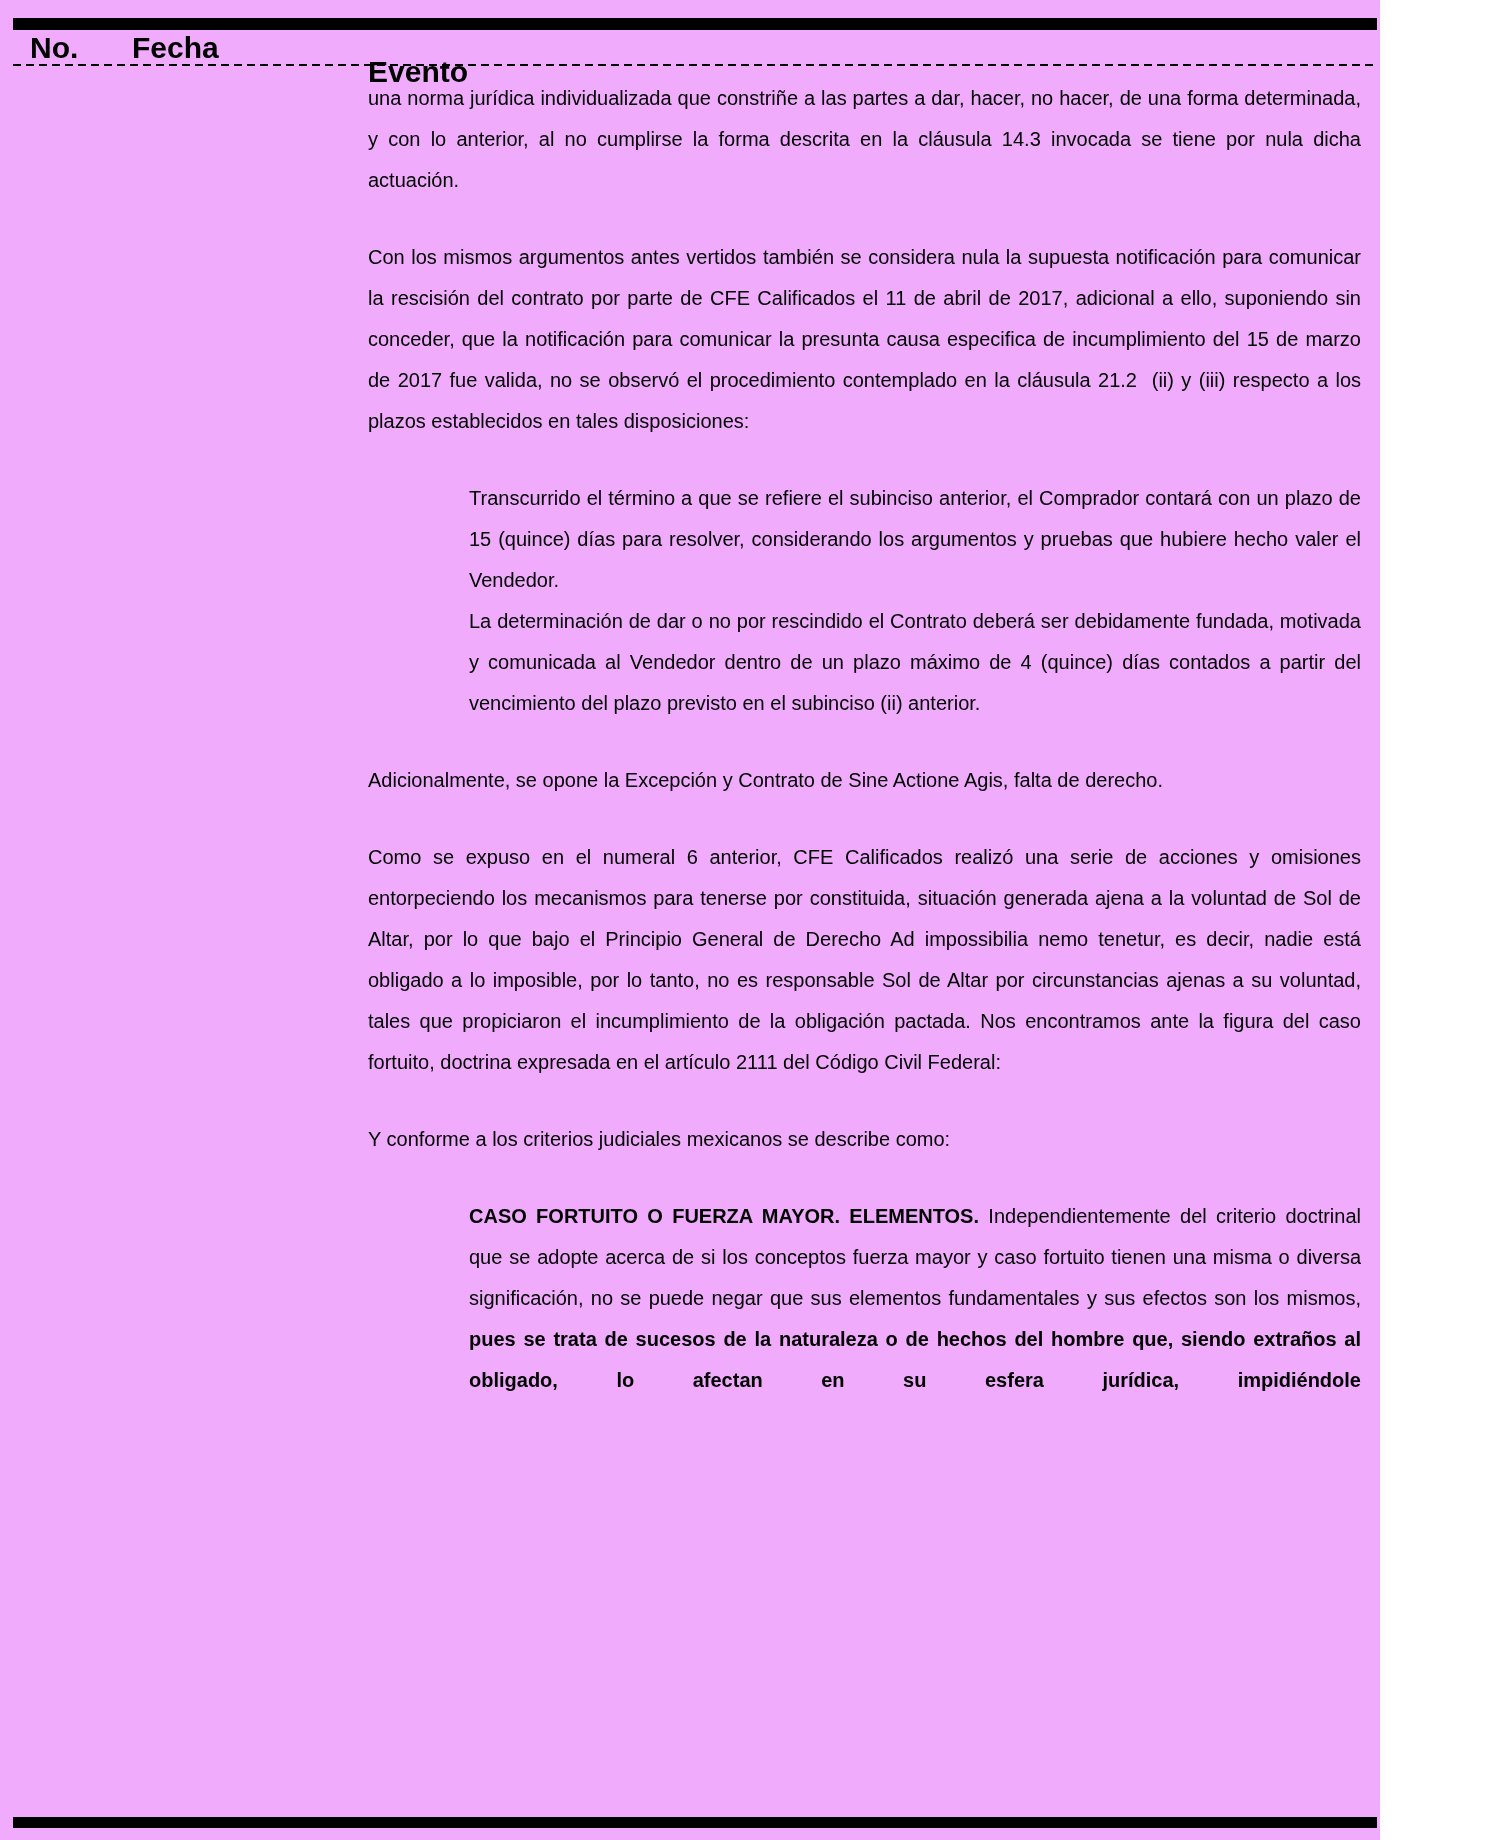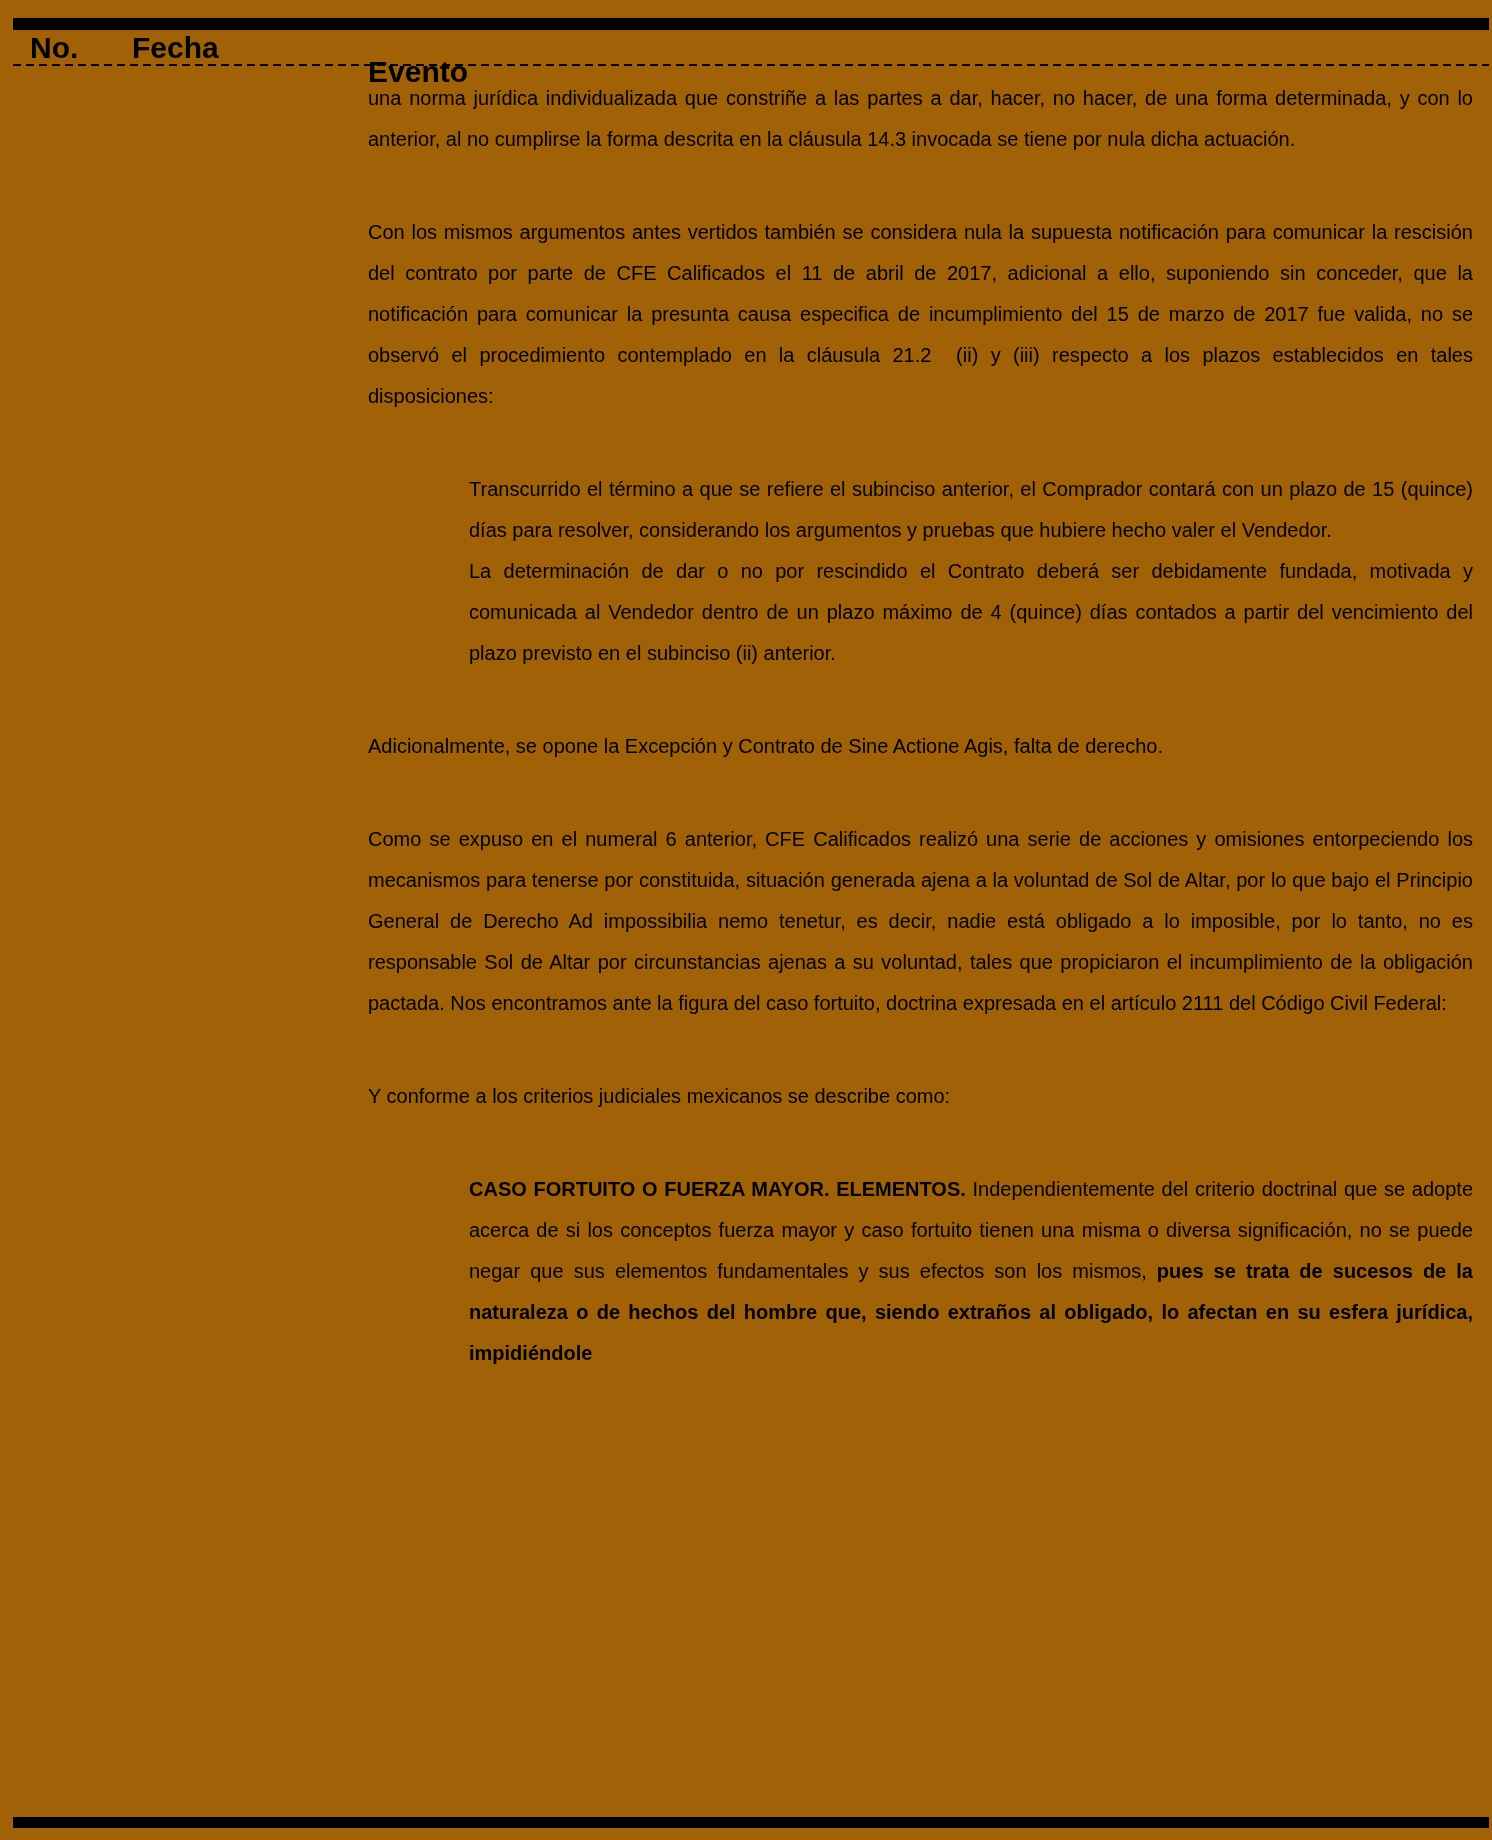--- a/index.html
+++ b/index.html
@@ -1,20 +1,20 @@
 <!DOCTYPE html>
 <html lang="es"><head>
 <meta charset="utf-8">
 <style>
   html, body { margin: 0; padding: 0; background: #ffffff; }
   .page {
     position: relative;
-    width: 1492px;
+    width: 1380px;
     height: 1840px;
-    background: #a16207;
+    background: #f0abfc;
     color: #000000;
     font-family: "Liberation Sans", "DejaVu Sans", sans-serif;
     overflow: hidden;
   }
   .top-rule {
     position: absolute; left: 13px; right: 3px; top: 18px; height: 12px;
     background: #000000;
   }
   .bottom-rule {
     position: absolute; left: 13px; right: 3px; top: 1817px; height: 11px;
@@ -30,21 +30,21 @@
   .dashed-rule {
     position: absolute; left: 13px; right: 3px; top: 64px; height: 2px;
     background: repeating-linear-gradient(to right, #000 0 8px, transparent 8px 13px);
   }
   .content {
     position: absolute; left: 368px; right: 19px; top: 78px; height: 1739px;
     font-size: 20px; line-height: 41px; text-align: justify;
     overflow: hidden;
   }
   .content p { margin: 0; }
-  .content p.gap { margin-top: 52px; }
+  .content p.gap { margin-top: 36px; }
   .content p.quote { margin-left: 101px; }
   .content p.left { text-align: left; }
   .content p.jlast { text-align-last: justify; }
   .seg-normal { font-style: normal; font-weight: normal; }
   .seg-italic { }
   .seg-bold   { font-weight: bold; }
 </style>
 </head>
 <body>
 

